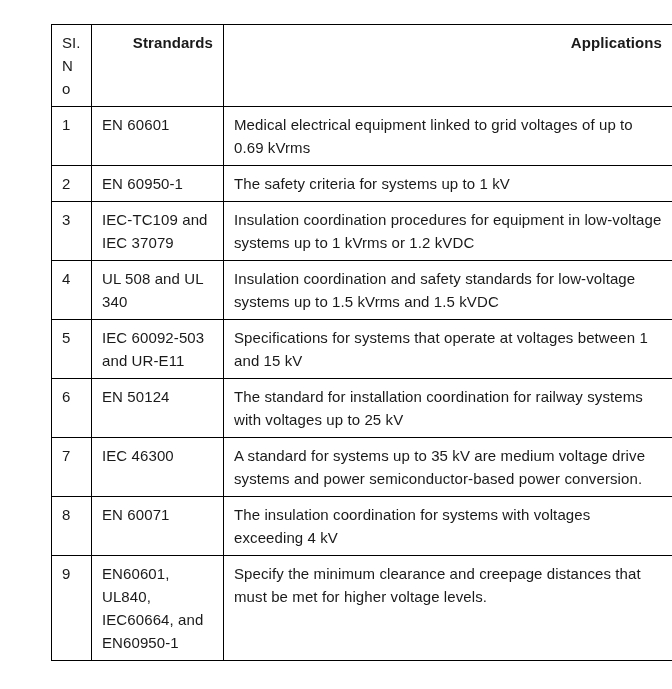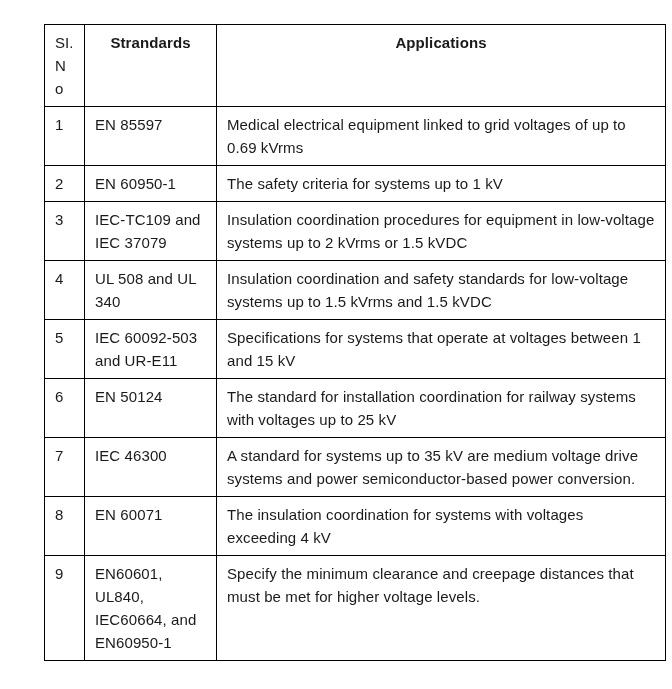--- a/index.html
+++ b/index.html
@@ -6,21 +6,21 @@
     margin: 0;
     padding: 0;
     background: #ffffff;
     width: 672px;
     height: 689px;
     font-family: "Liberation Sans", "DejaVu Sans", sans-serif;
     color: #1a1a1a;
   }
   .table-wrap {
     position: absolute;
-    left: 24px;
+    left: 31px;
     top: 24px;
     padding-left: 20px;
   }
   table.standards-table {
     border-collapse: collapse;
     table-layout: fixed;
     width: 621px;
     background: #ffffff;
   }
   table.standards-table col.col-no { width: 40px; }
@@ -33,21 +33,21 @@
     line-height: 23px;
     padding: 6px 10px;
     vertical-align: top;
     text-align: left;
     font-weight: 400;
     letter-spacing: 0.1px;
     word-wrap: break-word;
   }
   table.standards-table th.hdr-bold {
     font-weight: 700;
-    text-align: center;
+    text-align: right;
   }
   table.standards-table th.hdr-plain {
     font-weight: 400;
     text-align: left;
   }
   
   table.standards-table thead th {
     height: 46px;
   }
 </style>
@@ -64,32 +64,32 @@
     <thead>
       <tr>
         <th class="hdr-plain">SI. No</th>
         <th class="hdr-bold">Strandards</th>
         <th class="hdr-bold">Applications</th>
       </tr>
     </thead>
     <tbody>
       <tr>
         <td>1</td>
-        <td>EN 85597</td>
+        <td>EN 60601</td>
         <td>Medical electrical equipment linked to grid voltages of up to 0.69 kVrms</td>
       </tr>
       <tr>
         <td>2</td>
         <td>EN 60950-1</td>
         <td>The safety criteria for systems up to 1 kV</td>
       </tr>
       <tr>
         <td>3</td>
         <td>IEC-TC109 and IEC 37079</td>
-        <td>Insulation coordination procedures for equipment in low-voltage systems up to 2 kVrms or 1.5 kVDC</td>
+        <td>Insulation coordination procedures for equipment in low-voltage systems up to 1 kVrms or 1.2 kVDC</td>
       </tr>
       <tr>
         <td>4</td>
         <td>UL 508 and UL 340</td>
         <td>Insulation coordination and safety standards for low-voltage systems up to 1.5 kVrms and 1.5 kVDC</td>
       </tr>
       <tr>
         <td>5</td>
         <td>IEC 60092-503 and UR-E11</td>
         <td>Specifications for systems that operate at voltages between 1 and 15 kV</td>

